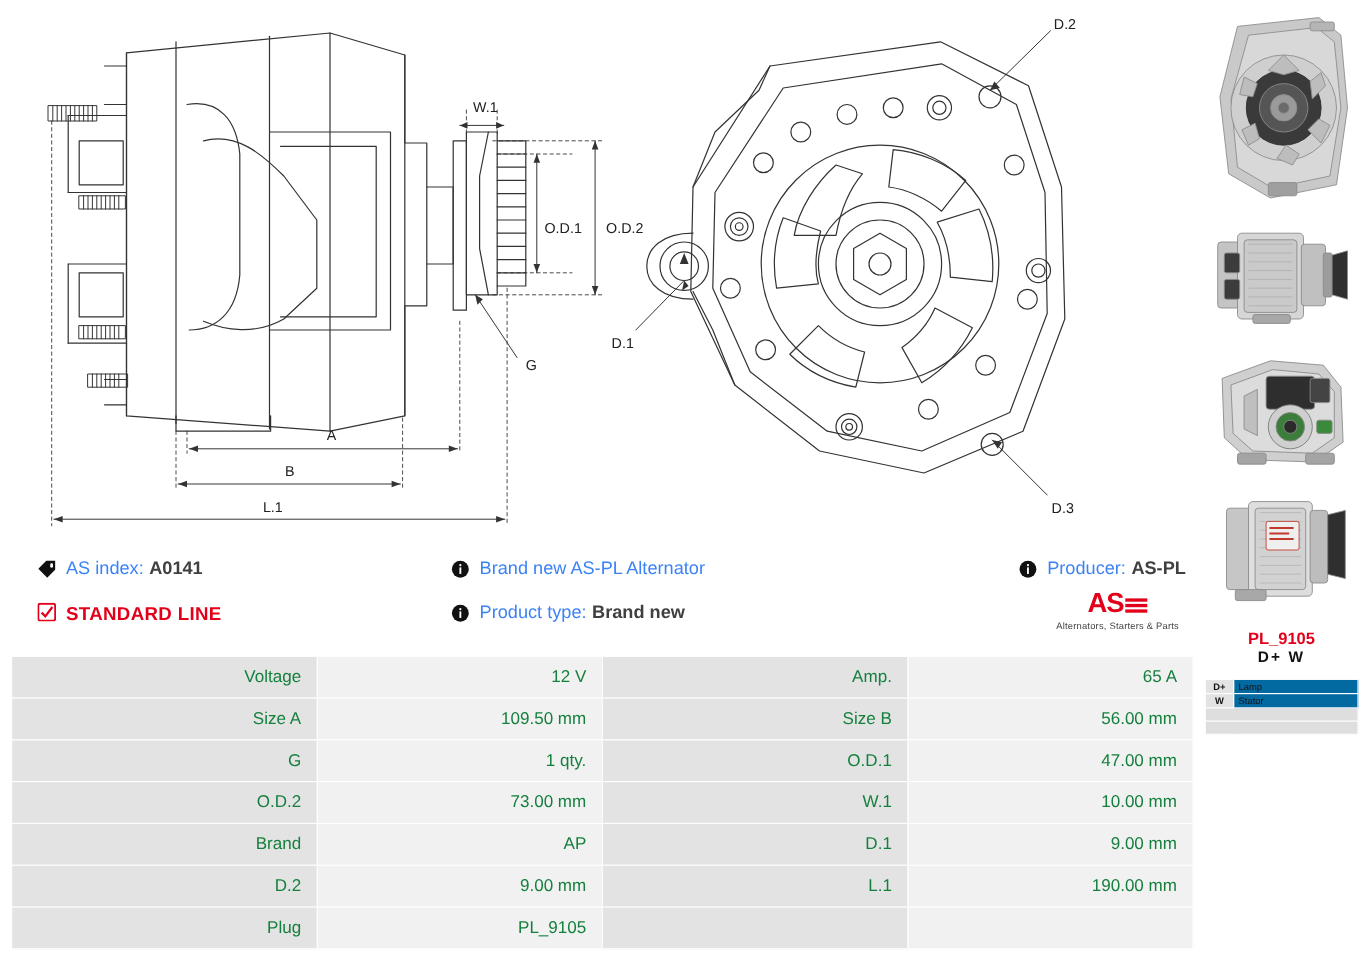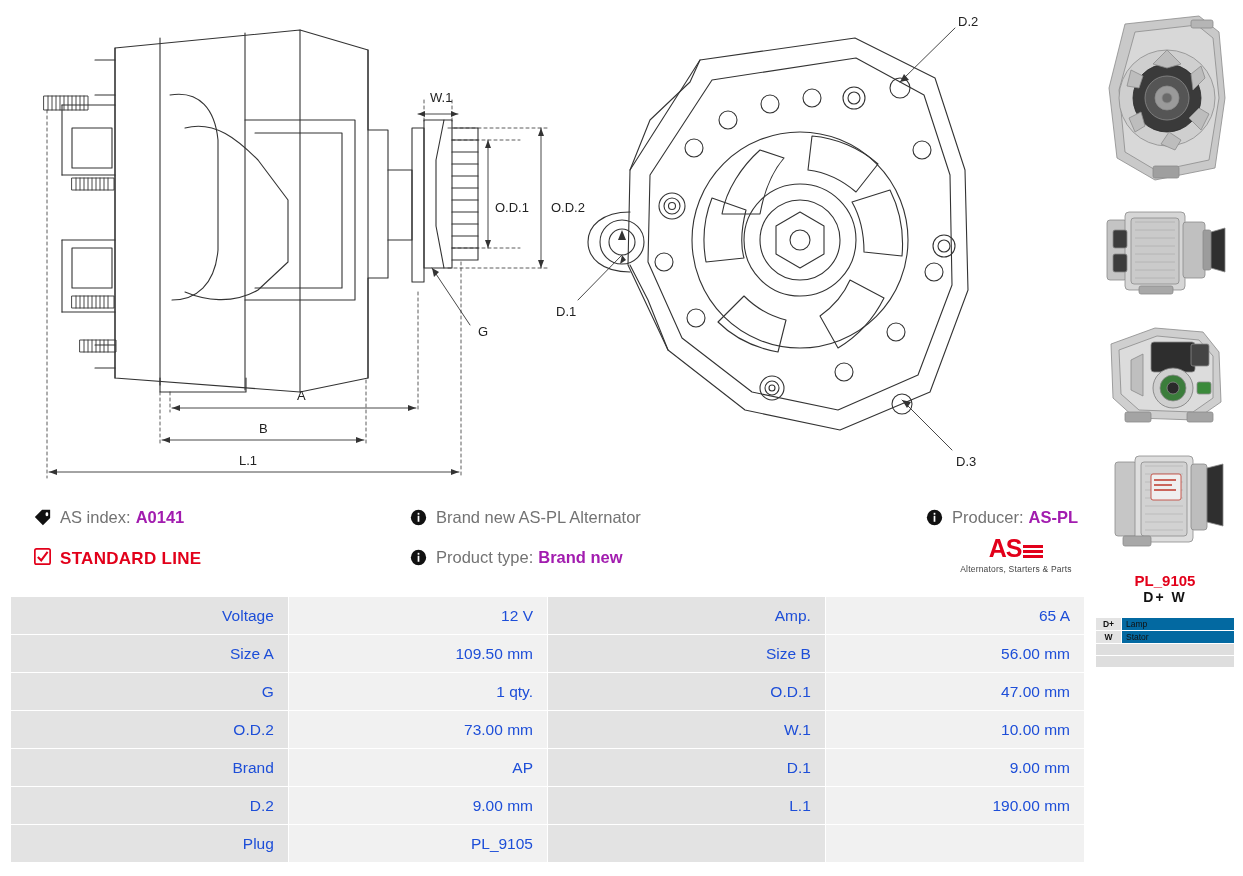--- a/index.html
+++ b/index.html
@@ -38,22 +38,22 @@
     font-size: 16.5px;
     white-space: nowrap;
   }
   .info-item .ic {
     display: inline-flex;
     align-items: center;
     justify-content: center;
     margin-right: 9px;
     flex: 0 0 auto;
   }
-  .info-item .lbl { color: #737373; }
-  .info-item .val { font-weight: bold; color: #a21caf; margin-left: 5px; }
+  .info-item .lbl { color: #3b82f6; }
+  .info-item .val { font-weight: bold; color: #404040; margin-left: 5px; }
 
   .col-a { left: 24px; }
   .col-b { left: 400px; }
   .col-c { left: 916px; }
 
   .std-line {
     position: absolute;
     left: 24px;
     display: flex;
     align-items: center;
@@ -70,21 +70,21 @@
     left: 10px; top: 596px;
     width: 1075px;
     border-collapse: collapse;
     font-size: 15.5px;
   }
   .spec-table td {
     height: 38px;
     padding: 0 14px;
     border: 1px solid #ffffff;
     background: #e9e9e9;
-    color: #1d4ed8;
+    color: #15803d;
   }
   .spec-table td.label { text-align: right; width: 268px; background: #e3e3e3; }
   .spec-table td.value { text-align: right; width: 250px; background: #f1f1f1; }
   .spec-table td.empty-l, .spec-table td.empty-v { background: #e9e9e9; }
   .spec-table td.empty-l { background: #e3e3e3; }
   .spec-table td.empty-v { background: #f1f1f1; }
 
   
   .photos {
     position: absolute;

